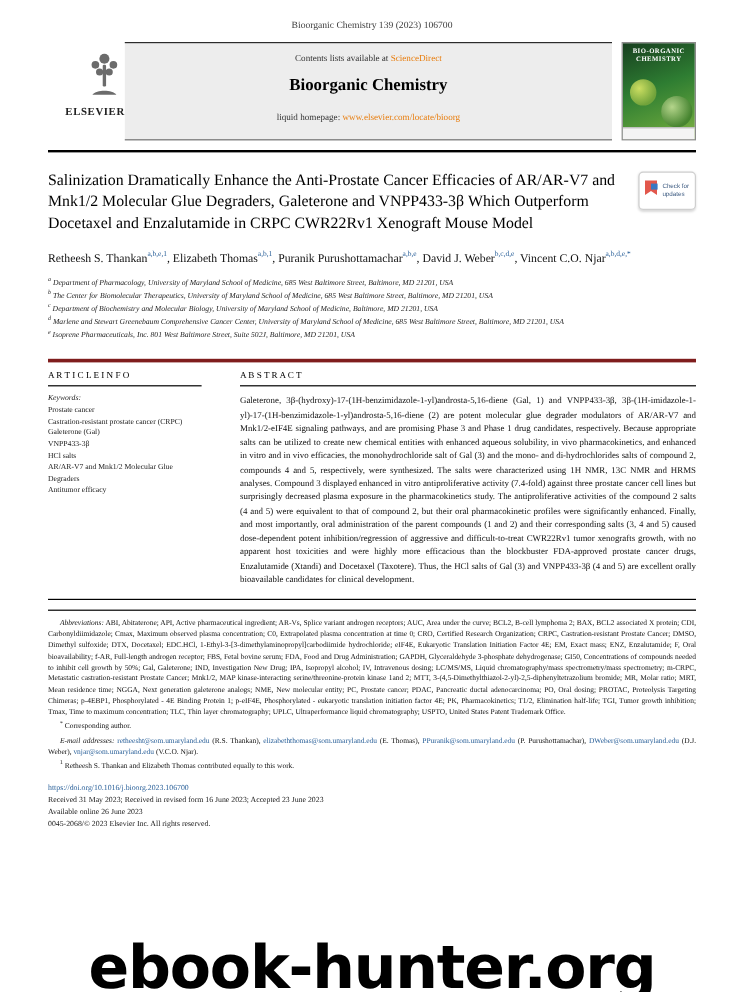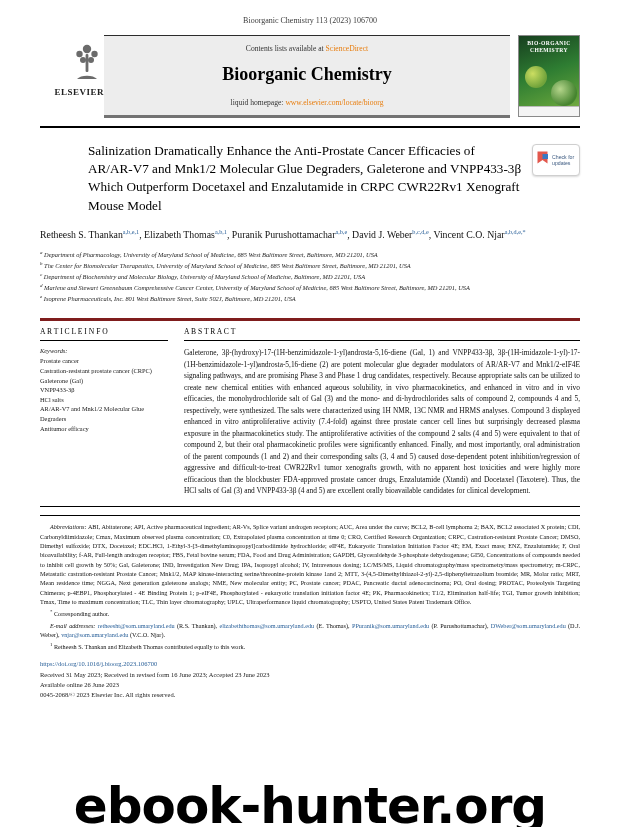--- a/index.html
+++ b/index.html
@@ -7,56 +7,56 @@
     width:620px;height:827px;box-sizing:border-box;position:relative;overflow:hidden;
     padding:16px 40px 0 40px;margin:0 auto;background:#fff;
     font-family:"Liberation Serif", serif;color:#1a1a1a;
   }
   
   .journal-ref{text-align:center;font-size:8px;color:#3c3c3c;margin:0 0 10px 0;}
   
   .header-row{display:flex;align-items:stretch;}
   .logo-col{width:64px;display:flex;flex-direction:column;align-items:flex-end;padding-top:6px;}
   .elsevier-word{font-size:9px;font-weight:bold;letter-spacing:.5px;margin-top:2px;color:#222;}
-  .header-box{flex:1;background:#ededed;border-top:1px solid #2b2b2b;border-bottom:3px solid #737373;
+  .header-box{flex:1;background:#ededed;border-top:1px solid #2b2b2b;border-bottom:1px solid #737373;
     text-align:center;padding:8px 6px 8px 6px;}
   .contents-line{font-size:7.6px;color:#333;}
   .link-orange{color:#e87d0d;text-decoration:none;}
   .link-blue{color:#2a6099;text-decoration:none;}
-  .journal-title{font-size:18px;font-weight:bold;margin:11px 0 13px 0;color:#000;}
+  .journal-title{font-size:14px;font-weight:bold;margin:11px 0 13px 0;color:#000;}
   .homepage-line{font-size:7.6px;color:#333;}
   .cover-col{width:62px;margin-left:8px;display:flex;align-items:flex-start;}
   .cover{width:60px;height:80px;border:1px solid #8a8a8a;position:relative;overflow:hidden;
     background:linear-gradient(160deg,#173f1f 0%,#2e7d32 45%,#5d9e3a 80%,#89b54a 100%);}
   .cover-title{position:relative;z-index:2;color:#fff;font-weight:bold;font-size:5.6px;
     letter-spacing:.4px;text-align:center;padding-top:4px;line-height:1.25;}
   .cover-blob1{position:absolute;left:6px;top:30px;width:22px;height:22px;border-radius:50%;
     background:radial-gradient(circle at 35% 35%,#e8f06a,#7aa83c 70%);opacity:.85;}
   .cover-blob2{position:absolute;right:2px;top:44px;width:26px;height:26px;border-radius:50%;
     background:radial-gradient(circle at 35% 35%,#cfe6a0,#3f7d2c 70%);opacity:.8;}
   .cover-strip{position:absolute;left:0;right:0;bottom:0;height:9px;background:#f4f4f4;z-index:3;
     border-top:1px solid #bbb;}
   .header-rule{height:2px;background:#000;margin-top:8px;}
   
-  .title-row{position:relative;margin-top:14px;padding-right:58px;margin-left:48px;}
+  .title-row{position:relative;margin-top:14px;padding-right:58px;}
   .article-title{font-size:13.2px;line-height:1.38;color:#000;margin:0;font-weight:500;}
   .badge{position:absolute;right:0;top:2px;width:48px;height:32px;background:#fff;border:1px solid #cfcfcf;
     border-radius:4px;box-shadow:0 1px 2px rgba(0,0,0,.15);display:flex;align-items:center;gap:3px;
     padding:2px 3px;box-sizing:border-box;cursor:pointer;}
   .badge-text{font-size:5.2px;color:#3c5a80;line-height:1.2;font-family:"Liberation Sans",sans-serif;}
   
   .authors{margin:13px 0 0 0;font-size:9.8px;color:#111;}
   .authors sup{font-size:6.2px;color:#2a6099;}
   .affiliations{margin-top:9px;font-size:6.4px;font-style:italic;line-height:1.55;color:#222;}
   .affiliations sup{font-size:5px;}
   
   .info-abs{display:flex;gap:16px;margin-top:14px;border-top:3px solid #7f1d1d;border-bottom:1px solid #000;
     padding:6px 0 10px 0;}
   .info-col{width:128px;flex:none;}
-  .abs-col{flex:1;min-width:0;}
+  .abs-col{flex:1;min-width:0;margin-left:16px;}
   .col-head{font-size:7.6px;color:#000;padding-bottom:4px;border-bottom:1px solid #000;margin:0 0 6px 0;}
   .kw-label{font-style:italic;font-size:6.4px;margin-bottom:2px;}
   .kw-item{font-size:6.4px;line-height:1.5;}
   .abstract-text{font-size:7.4px;line-height:1.55;text-align:justify;margin:0;color:#111;}
   
   .footnotes{margin-top:8px;border-top:1px solid #000;padding-top:6px;font-size:6.2px;line-height:1.5;
     text-align:justify;color:#111;}
   .footnotes p{margin:0 0 2px 0;text-indent:10px;}
   .fn-italic{font-style:italic;}
   .footnotes sup{font-size:4.8px;}
@@ -66,21 +66,21 @@
   
   .watermark{position:absolute;left:0;bottom:-4px;width:100%;text-align:center;
     font-family:"DejaVu Sans",sans-serif;font-weight:bold;font-size:50px;letter-spacing:-1px;
     color:#000;line-height:1;}
 </style>
 </head>
 <body>
 
 <div class="page">
 
-  <div class="journal-ref">Bioorganic Chemistry 113 (2023) 106700</div>
+  <div class="journal-ref">Bioorganic Chemistry 139 (2023) 106700</div>
 
   <div class="header-row">
     <div class="logo-col">
       <span>
         <svg width="34" height="40" viewBox="0 0 34 40">
           <g fill="#6b6b6b">
             <circle cx="17" cy="8" r="4.2"></circle>
             <circle cx="9.5" cy="13" r="3.2"></circle>
             <circle cx="24.5" cy="13" r="3.2"></circle>
             <circle cx="13" cy="19" r="3"></circle>

